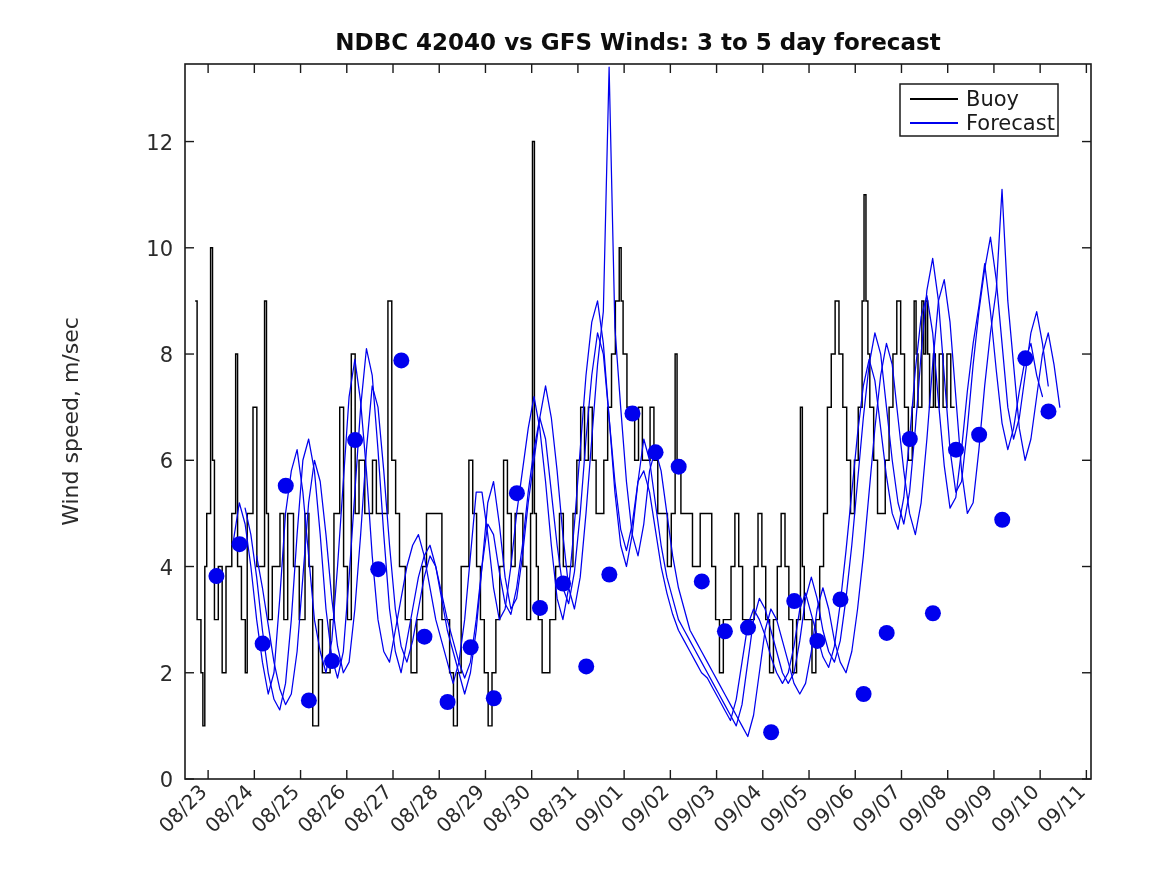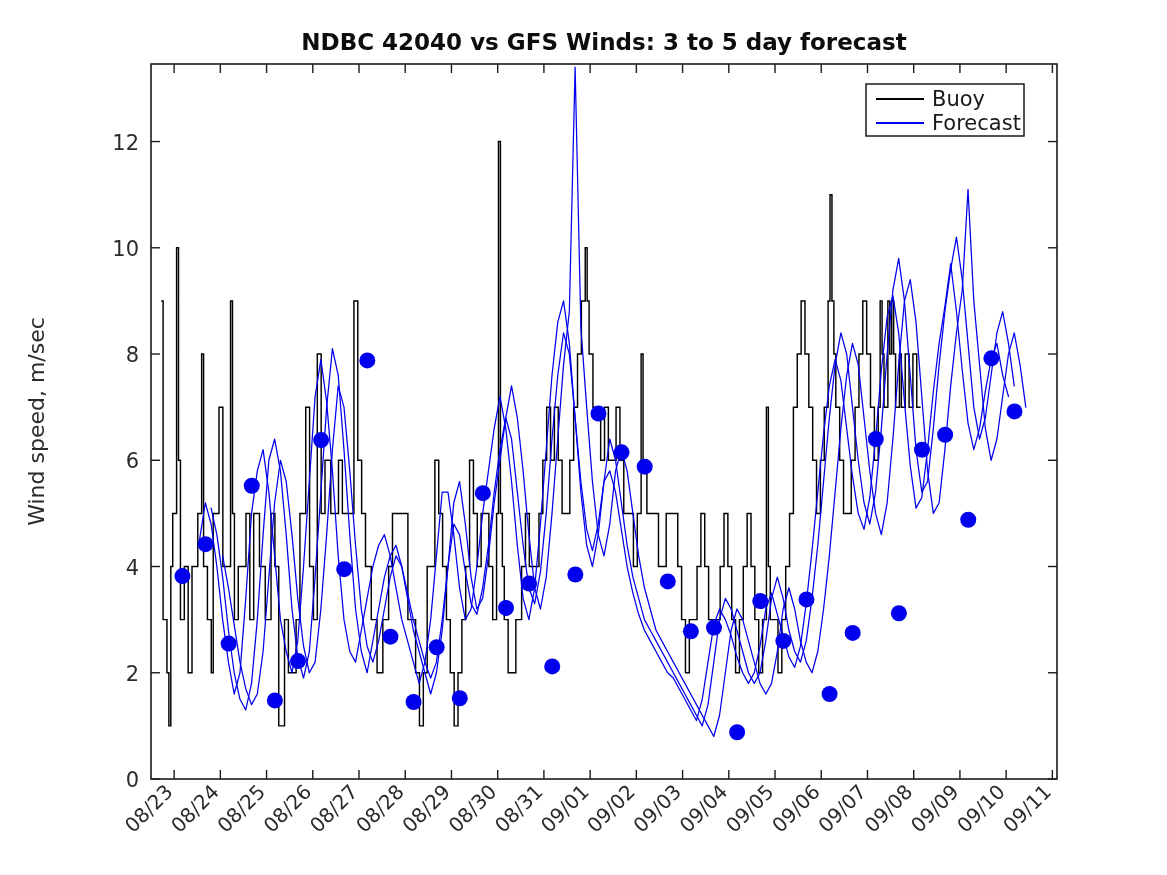--- a/index.html
+++ b/index.html
@@ -2,21 +2,21 @@
 <html><head>
 <meta charset="utf-8">
 <style>
   html,body{margin:0;padding:0;}
   body{
     width:1167px;height:875px;
     background:#ffffff;
     font-family:"DejaVu Sans","Liberation Sans",sans-serif;
     overflow:hidden;
   }
-  #figure{position:relative;width:955px;height:875px;}
+  #figure{position:relative;width:955px;height:875px;margin-left:34px;}
   #chart-svg{position:absolute;left:0;top:0;}
   .axis-line{stroke:#1a1a1a;stroke-width:1.6;fill:none;}
   .tick{stroke:#1a1a1a;stroke-width:1.4;}
   .ticklabel{
     font-family:"DejaVu Sans","Liberation Sans",sans-serif;
     font-size:21px;fill:#2b2b2b;
   }
   .xticklabel{
     font-family:"DejaVu Sans","Liberation Sans",sans-serif;
     font-size:20px;fill:#2b2b2b;

